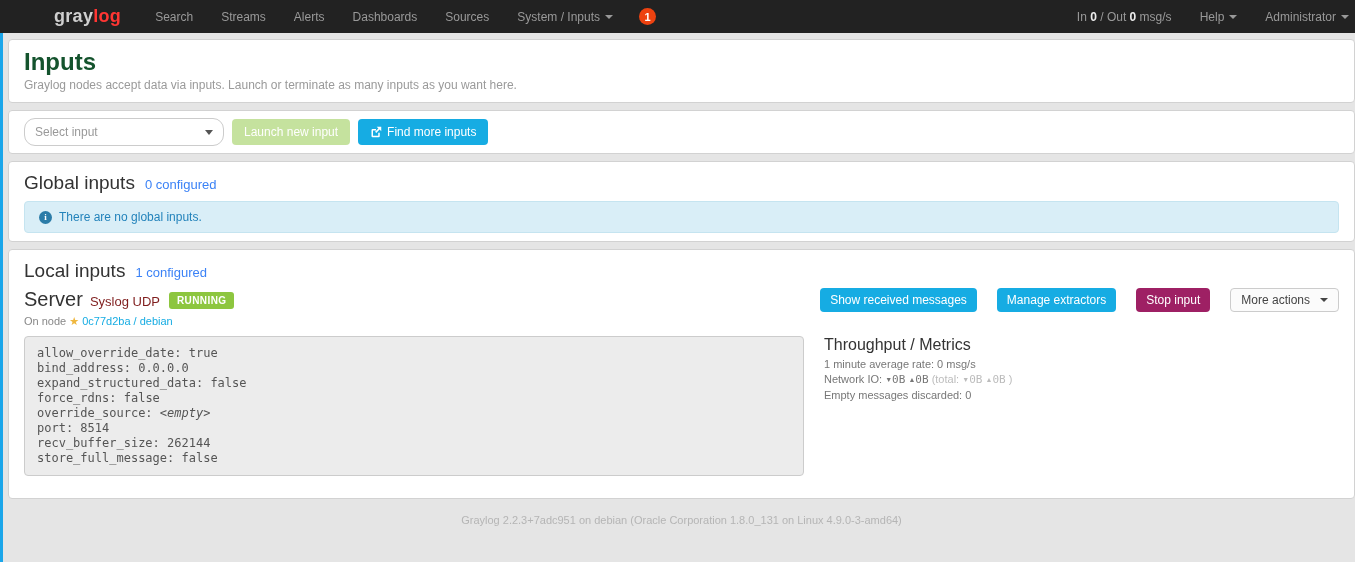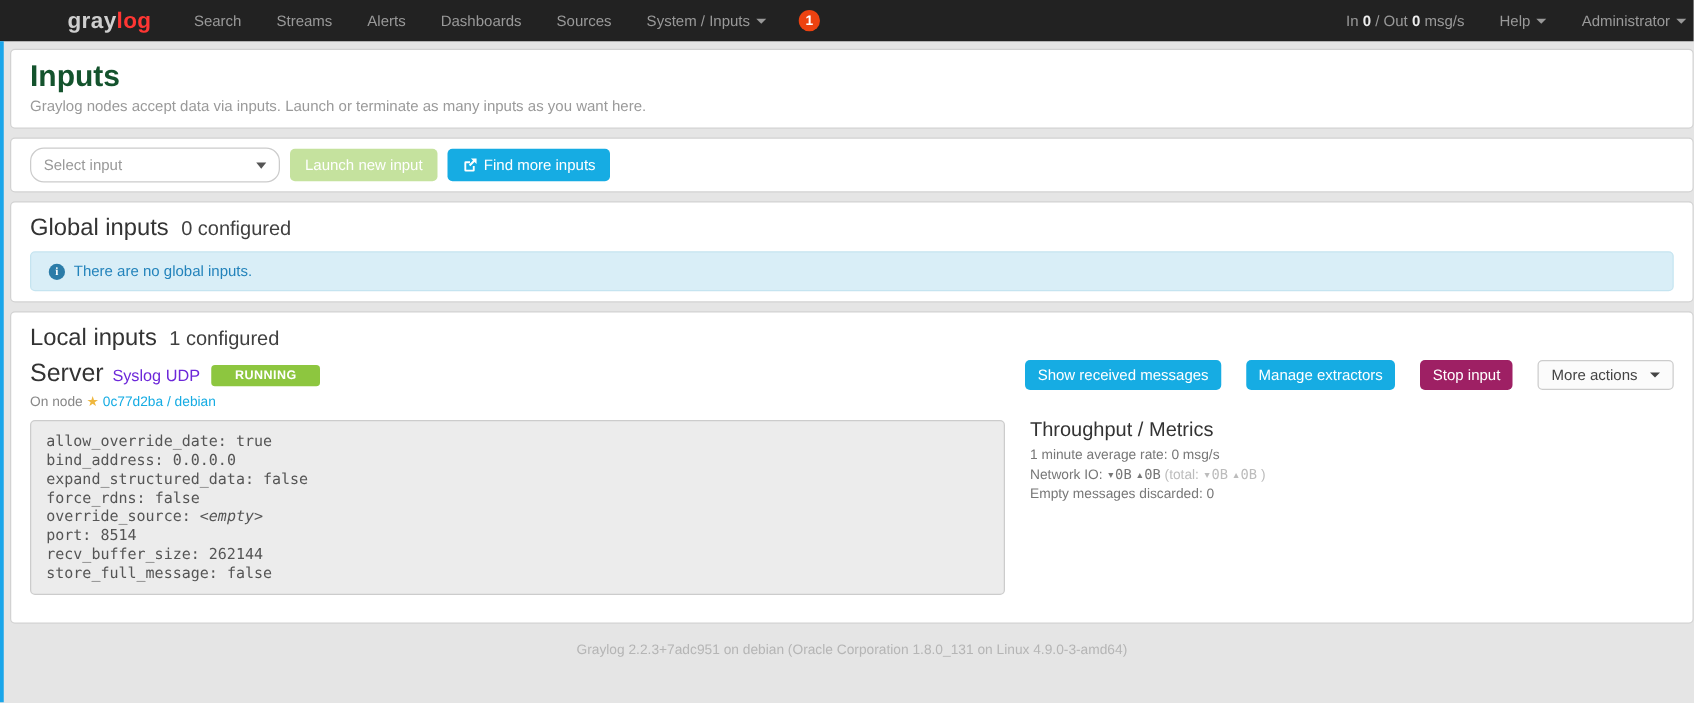--- a/index.html
+++ b/index.html
@@ -66,40 +66,40 @@
     cursor:pointer; font-family:inherit; line-height:14px; display:inline-flex; align-items:center; gap:5px;
   }
   .btn-success { background:#8dc63f; opacity:.5; cursor:default; }
   .btn-info    { background:#16ace3; }
   .btn-primary { background:#9e2064; }
   .btn-default { background:#fbfbfb; border:1px solid #ccc; color:#444; }
   .btn-sm { padding:4px 10px; }
 
   .section-head { display:flex; align-items:baseline; gap:10px; margin:2px 0 0; }
   .section-title { font-size:19px; font-weight:400; color:#333; margin:0; }
-  .count { font-size:16px; color:#404040; }
+  .count { font-size:13px; color:#3b82f6; }
 
   .alert-info {
     margin-top:7px; background:#d9eef7; border:1px solid #c5e4f0; border-radius:4px;
     padding:8px 14px; font-size:12px; color:#2383bb; display:flex; align-items:center; gap:7px;
   }
   .info-icon {
     width:13px; height:13px; border-radius:50%; background:#2b7ca8; color:#fff; flex:0 0 13px;
     display:inline-flex; align-items:center; justify-content:center;
     font-size:9px; font-weight:bold; font-family:"Liberation Serif", serif;
   }
 
   .local-card { padding-bottom:22px; }
   .input-header { display:flex; align-items:flex-start; justify-content:space-between; margin-top:6px; }
   .input-title-group { display:flex; align-items:baseline; }
   .input-title { font-size:20px; color:#333; font-weight:400; }
-  .input-type  { font-size:13px; color:#6d28d9; margin-left:7px; }
+  .input-type  { font-size:13px; color:#7f1d1d; margin-left:7px; }
   .badge-running {
     background:#8dc63f; color:#fff; font-size:10px; font-weight:bold;
-    padding:3px 19px; border-radius:3px; margin-left:9px; letter-spacing:.4px;
+    padding:3px 8px; border-radius:3px; margin-left:9px; letter-spacing:.4px;
     position:relative; top:-2px;
   }
   .actions { display:flex; gap:20px; }
   .node-line { font-size:11px; color:#888; margin:3px 0 8px; }
   .star { color:#efb73e; font-size:11px; }
   .node-link { color:#16ace3; text-decoration:none; cursor:pointer; }
 
   .details-row { display:flex; margin-top:5px; }
   .config-block {
     width:780px; background:#ececec; border:1px solid #ccc; border-radius:4px;

